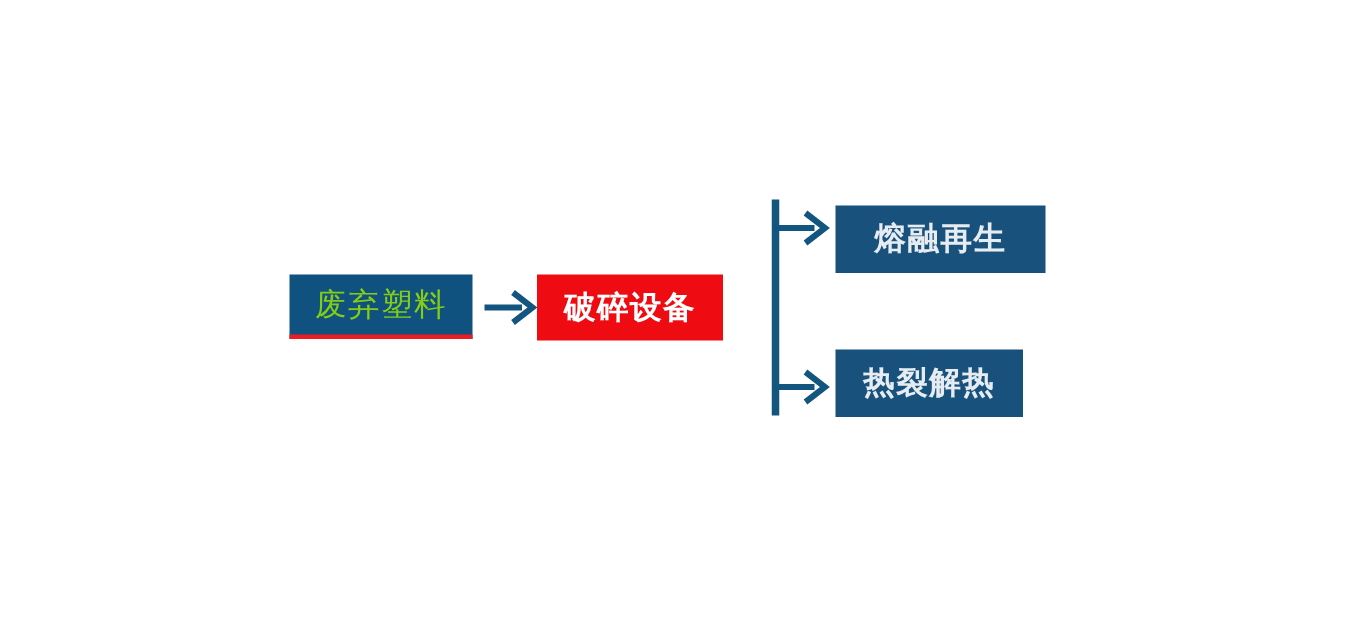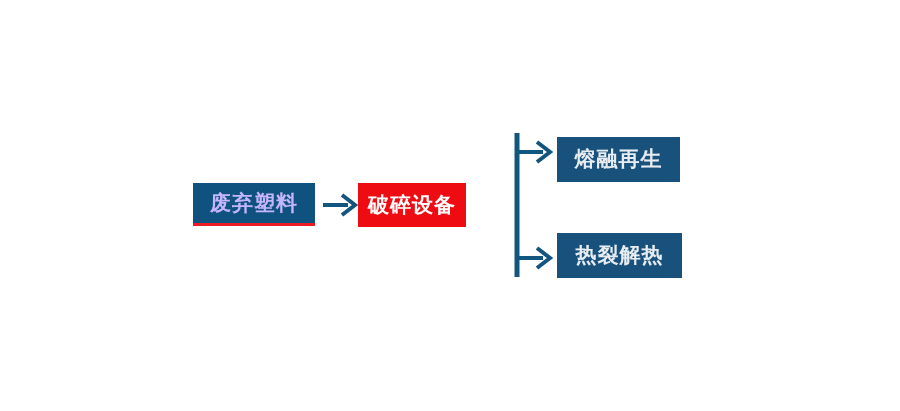--- a/index.html
+++ b/index.html
@@ -40,44 +40,44 @@
   
   #node-source {
     left: 193px;
     top: 183px;
     width: 122px;
     height: 43px;
     background: #0F517F;
     border-bottom: 3px solid #ED1C24;
   }
   #node-source .node-label {
-    color: #c4b5fd;
+    color: #84cc16;
     font-size: 21px;
-    font-weight: 700;
+    font-weight: 400;
   }
 
   
   #node-equipment {
     left: 358px;
     top: 183px;
-    width: 108px;
+    width: 124px;
     height: 44px;
     background: #EE0B12;
   }
   #node-equipment .node-label {
     color: #FFFFFF;
     font-size: 21px;
     font-weight: 700;
   }
 
   
   #node-outcome-0 {
     left: 557px;
     top: 137px;
-    width: 123px;
+    width: 140px;
     height: 45px;
     background: #18517C;
   }
   #node-outcome-1 {
     left: 557px;
     top: 233px;
     width: 125px;
     height: 45px;
     background: #18517C;
   }

